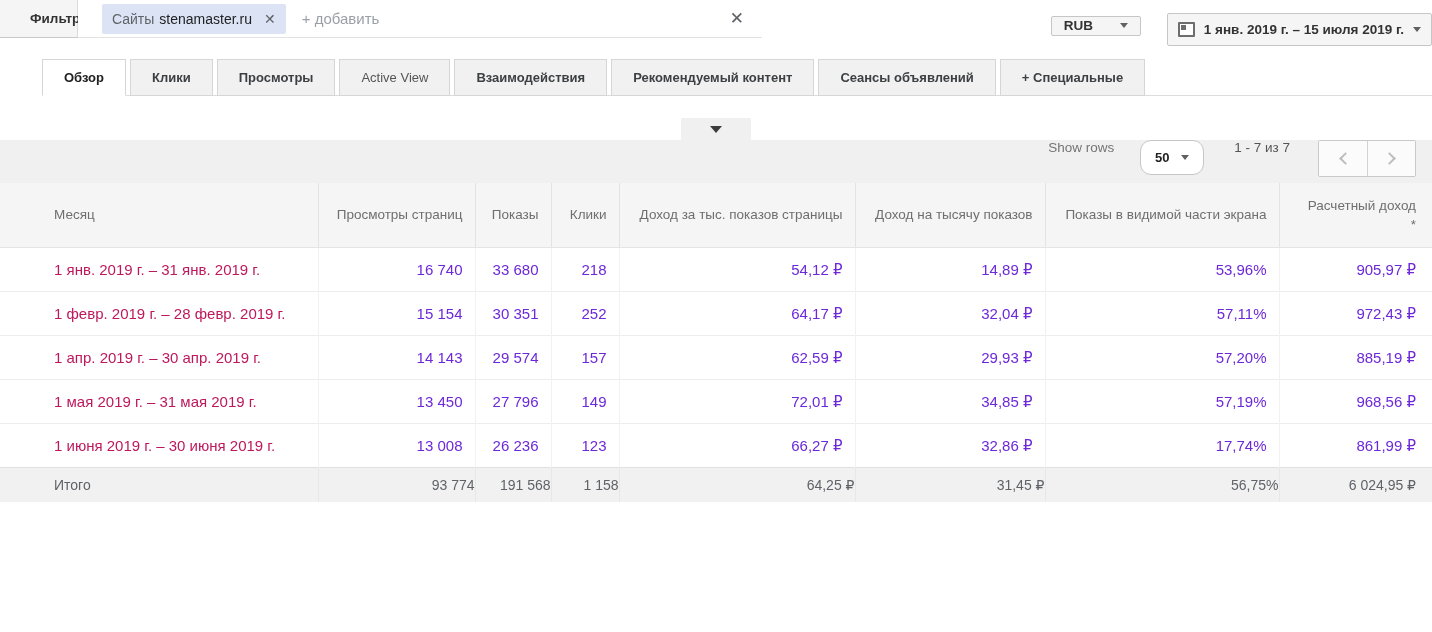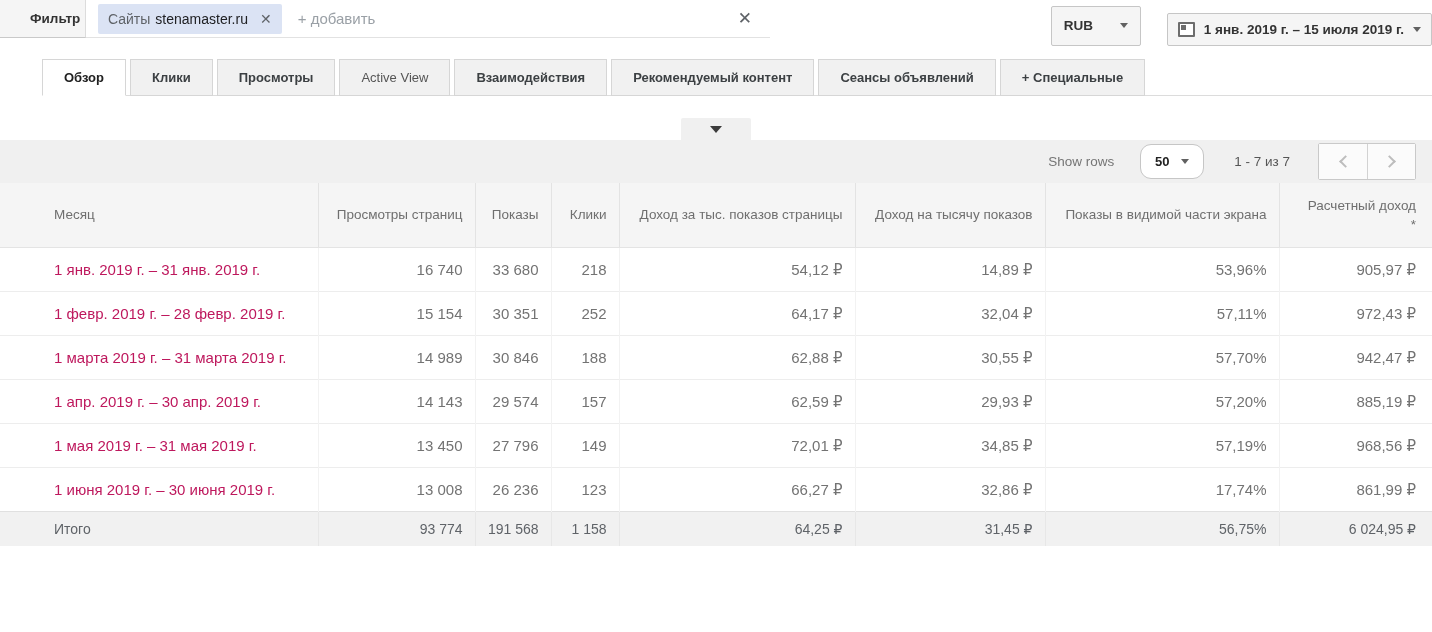--- a/index.html
+++ b/index.html
@@ -2,39 +2,39 @@
 <html><head>
 <meta charset="utf-8">
 <style>
   * { box-sizing: border-box; margin: 0; padding: 0; }
   html,body { width:1432px; height:632px; overflow:hidden; background:#fff;
               font-family:"Liberation Sans","DejaVu Sans",sans-serif; }
   .page { width:1432px; height:632px; background:#fff; }
 
   
   .topbar { display:flex; align-items:flex-start; height:38px; }
-  .filter-label { width:86px; height:38px; background:#f5f5f5;
+  .filter-label { width:78px; height:38px; background:#f5f5f5;
     border-bottom:1px solid #c9c9c9; border-right:1px solid #dcdcdc;
     display:flex; align-items:center; padding-left:30px;
     font-size:13.5px; font-weight:700; color:#333; }
   .filter-input { width:684px; height:38px; background:#fff;
     border-bottom:1px solid #e2e2e2; display:flex; align-items:center; }
   .chip { display:inline-flex; align-items:center; height:27px; background:#dbe3f4;
-    border-radius:2px; padding:15px 10px; margin-left:12px; font-size:14px; }
+    border-radius:2px; padding:15px 10px; margin-left:24px; font-size:14px; }
   .chip-prefix { color:#5f6368; margin-right:5px; }
   .chip-value { color:#202124; }
   .chip-x { color:#5f6368; font-size:14px; margin-left:12px; cursor:pointer; }
   .add-ph { color:#9aa0a6; font-size:15px; margin-left:16px; }
   .clear-x { margin-left:auto; margin-right:18px; color:#5f6368; font-size:17px; cursor:pointer; }
 
   .top-actions { margin-left:auto; display:flex; align-items:center; }
   .btn { display:inline-flex; align-items:center; background:#f5f5f5;
     border:1px solid #c6c6c6; border-radius:2px; font-weight:700; color:#333;
     font-size:13.5px; cursor:pointer; font-family:inherit; }
-  .currency-btn { height:40px; padding:0 12px; margin-top:5px; width:90px; justify-content:space-between;align-items:center; }
+  .currency-btn { height:20px; padding:0 12px; margin-top:5px; width:90px; justify-content:space-between;align-items:center; }
   .date-btn { height:33px; padding:0 10px; margin-top:13px; margin-left:26px; gap:9px; }
   .caret { width:0; height:0; border-left:4px solid transparent; border-right:4px solid transparent;
     border-top:5px solid #616161; display:inline-block; }
   .cal-icon { width:17px; height:15px; border:2px solid #6d6d6d; border-radius:1px;
     position:relative; display:inline-block; background:#fff; }
   .cal-dot { position:absolute; left:1px; top:1px; width:5px; height:5px; background:#6d6d6d; }
 
   
   .tabs { display:flex; align-items:flex-end; margin-top:20px; height:38px;
     border-bottom:1px solid #dcdcdc;margin-left:42px; }
@@ -45,21 +45,21 @@
   .tab[data-name="tab-active-view"] { font-weight:400; color:#555; }
 
   
   .expander-row { height:22px; margin-top:22px; display:flex; justify-content:center; }
   .expander { width:70px; height:22px; background:#f0f0f0; border:none;
     border-radius:2px 2px 0 0; cursor:pointer; display:flex; align-items:center; justify-content:center; }
   .tri-down { width:0; height:0; border-left:6px solid transparent; border-right:6px solid transparent;
     border-top:7px solid #3c3c3c; }
 
   
-  .toolbar { height:43px; background:#f0f0f0; display:flex; align-items:center;
+  .toolbar { height:43px; background:#f0f0f0; display:flex; align-items:flex-start;
     justify-content:flex-end; padding-right:16px; }
   .show-rows { color:#757575; font-size:13.5px; margin-right:26px; }
   .rows-select { width:64px; height:35px; background:#fff; border:1px solid #c6c6c6;
     border-radius:11px; display:inline-flex; align-items:center; justify-content:center;
     gap:12px; font-size:13px; font-weight:700; color:#222; cursor:pointer; font-family:inherit; }
   .range-label { color:#555; font-size:13.5px; margin:0 28px 0 30px; }
   .pager { display:flex; border:1px solid #c9c9c9; border-radius:2px; background:#fbfbfb; }
   .pager button { width:48px; height:35px; background:#fbfbfb; border:none; cursor:pointer;
     display:flex; align-items:center; justify-content:center; }
   .pager button + button { border-left:1px solid #d2d2d2; }
@@ -73,29 +73,29 @@
   col.c1{width:318px} col.c2{width:157px} col.c3{width:76px} col.c4{width:68px}
   col.c5{width:236px} col.c6{width:190px} col.c7{width:234px} col.c8{width:153px}
 
   th { background:#f5f5f5; color:#6f6f6f; font-weight:400; font-size:13.5px;
     line-height:19px; text-align:right; vertical-align:middle; height:64px;
     padding:8px 12px; white-space:pre-line; border-left:1px solid #e3e3e3;
     border-bottom:1px solid #e4e4e4; cursor:pointer; }
   th.col-month { text-align:left; padding-left:54px; border-left:none; }
   th:last-child { padding-right:16px; }
 
-  tbody td { background:#fff; color:#737373; font-size:15px; line-height:21px;
+  tbody td { background:#fff; color:#6d28d9; font-size:15px; line-height:21px;
     padding:11px 12px; text-align:right; vertical-align:middle;
     border-left:1px solid #f2f2f2; }
   tbody tr + tr td { border-top:1px solid #ededed; }
   tbody td.col-month { text-align:left; padding-left:54px; padding-right:30px;
     border-left:none; color:#be185d; }
   tbody td:last-child { padding-right:16px; }
 
-  tfoot td { background:#f1f1f1; color:#5f6368; font-size:14px; padding:8px 12px;
+  tfoot td { background:#f1f1f1; color:#5f6368; font-size:14px; padding:8px 0;
     text-align:right; border-top:1px solid #e0e0e0; border-left:1px solid #e7e7e7; height:35px; }
   tfoot td.col-month { text-align:left; padding-left:54px; border-left:none; }
   tfoot td:last-child { padding-right:16px; }
 </style>
 </head>
 <body>
 
 <div class="page" data-name="adsense-report-page">
 
   <header class="topbar" data-name="filter-bar">
@@ -197,30 +197,20 @@
           <td data-name="cell-month" class="col-month">1 февр. 2019 г. – 28 февр. 2019 г.</td>
           <td data-name="cell-page-views">15 154</td>
           <td data-name="cell-impressions">30 351</td>
           <td data-name="cell-clicks">252</td>
           <td data-name="cell-page-rpm">64,17 ₽</td>
           <td data-name="cell-impression-rpm">32,04 ₽</td>
           <td data-name="cell-viewable-impressions">57,11%</td>
           <td data-name="cell-estimated-earnings">972,43 ₽</td>
         </tr>
         <tr data-name="table-row">
-          <td data-name="cell-month" class="col-month">1 марта 2019 г. – 31 марта 2019 г.</td>
-          <td data-name="cell-page-views">14 989</td>
-          <td data-name="cell-impressions">30 846</td>
-          <td data-name="cell-clicks">188</td>
-          <td data-name="cell-page-rpm">62,88 ₽</td>
-          <td data-name="cell-impression-rpm">30,55 ₽</td>
-          <td data-name="cell-viewable-impressions">57,70%</td>
-          <td data-name="cell-estimated-earnings">942,47 ₽</td>
-        </tr>
-        <tr data-name="table-row">
           <td data-name="cell-month" class="col-month">1 апр. 2019 г. – 30 апр. 2019 г.</td>
           <td data-name="cell-page-views">14 143</td>
           <td data-name="cell-impressions">29 574</td>
           <td data-name="cell-clicks">157</td>
           <td data-name="cell-page-rpm">62,59 ₽</td>
           <td data-name="cell-impression-rpm">29,93 ₽</td>
           <td data-name="cell-viewable-impressions">57,20%</td>
           <td data-name="cell-estimated-earnings">885,19 ₽</td>
         </tr>
         <tr data-name="table-row">

